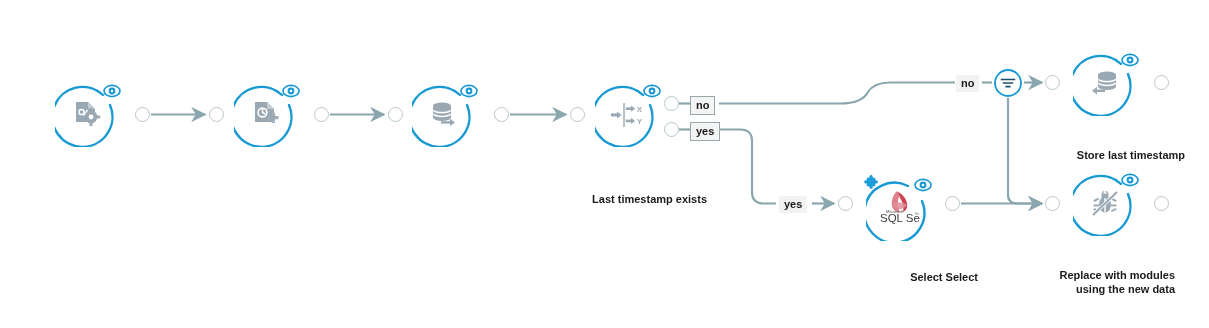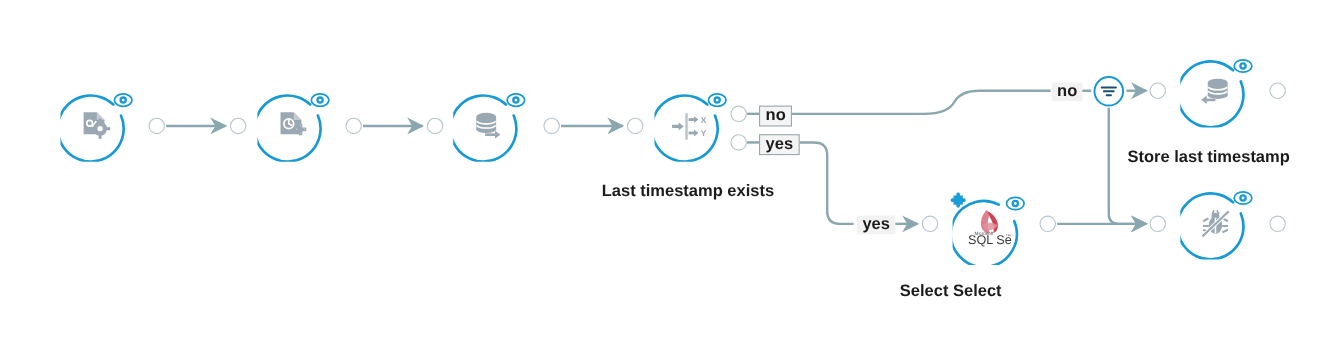--- a/index.html
+++ b/index.html
@@ -31,39 +31,40 @@
     right:-2px;top:-1px;
     width:18px;height:18px;
   }
   .badge-plugin{
     position:absolute;
     left:-3px;top:-3px;
     width:18px;height:18px;
   }
   .node-label{
     position:absolute;
-    text-align:left;
-    font-size:15px;
+    text-align:right;
+    font-size:11px;
     font-weight:bold;
     color:#1b1b1b;
     line-height:14px;
     white-space:nowrap;
+    margin-top:12px;
   }
   .node-label.wrap{white-space:normal;}
   .port{
     position:absolute;
     width:15px;height:15px;
     border-radius:50%;
     border:1.6px solid #b9c6cc;
     background:#ffffff;
     box-sizing:border-box;
   }
   .edge-label{
     position:absolute;
-    font-size:15px;
+    font-size:11px;
     font-weight:bold;
     color:#1b1b1b;
     background:#f2f2f2;
     padding:1px 5px 2px 5px;
     line-height:14px;
     box-sizing:border-box;
   }
   .edge-label.boxed{
     border:1px solid #9aa7ad;
     background:#f4f4f4;
@@ -254,21 +255,21 @@
         <text x="28" y="13.6" font-family="Liberation Sans, sans-serif" font-size="7.6" font-weight="bold" fill="#9aa8b3">X</text>
         <text x="28" y="26" font-family="Liberation Sans, sans-serif" font-size="7.6" font-weight="bold" fill="#9aa8b3">Y</text>
       </svg>
     </div>
     <svg class="badge-eye" viewBox="0 0 18 18" xmlns="http://www.w3.org/2000/svg">
       <ellipse cx="9" cy="9" rx="8" ry="5.6" fill="#ffffff" stroke="#1799d4" stroke-width="1.6"></ellipse>
       <circle cx="9" cy="9" r="3.4" fill="#1799d4"></circle>
       <circle cx="9" cy="9" r="1.3" fill="#ffffff"></circle>
     </svg>
   </div>
-  <div class="node-label" style="left:547px;top:167px;width:160px;">Last timestamp exists</div>
+  <div class="node-label" style="left:547px;top:180px;width:160px;">Last timestamp exists</div>
 
   <div class="node" style="left:866px;top:177px;">
     <svg class="ring" viewBox="0 0 64 64" xmlns="http://www.w3.org/2000/svg">
       <path d="M 56 24 A 30 30 0 1 1 42 9" fill="none" stroke="#1799d4" stroke-width="2.4" stroke-linecap="round"></path>
     </svg>
     <div class="glyph">
       <svg width="44" height="40" viewBox="0 0 44 40" xmlns="http://www.w3.org/2000/svg">
         <g transform="translate(13,1)">
           <path d="M8 1 C4 5 2 11 3 16 C4 20 8 23 11 22 C9 18 8 12 10 7 C11 4 9 2 8 1 z" fill="#d96a7a" opacity="0.85"></path>
           <path d="M9 2 C13 4 17 8 18 13 C19 17 17 21 14 22 C15 18 14 12 11 8 C10 5 9 3 9 2 z" fill="#c7303f" opacity="0.9"></path>
@@ -343,14 +344,15 @@
         <line x1="5" y1="28" x2="29" y2="5" stroke="#ffffff" stroke-width="3.6"></line>
         <line x1="5" y1="28" x2="29" y2="5" stroke="#9aa8b3" stroke-width="2"></line>
       </svg>
     </div>
     <svg class="badge-eye" viewBox="0 0 18 18" xmlns="http://www.w3.org/2000/svg">
       <ellipse cx="9" cy="9" rx="8" ry="5.6" fill="#ffffff" stroke="#1799d4" stroke-width="1.6"></ellipse>
       <circle cx="9" cy="9" r="3.4" fill="#1799d4"></circle>
       <circle cx="9" cy="9" r="1.3" fill="#ffffff"></circle>
     </svg>
   </div>
+  <div class="node-label wrap" style="left:1035px;top:256px;width:140px;">Replace with modules using the new data</div>
 
 </div>
 
 </body></html>

